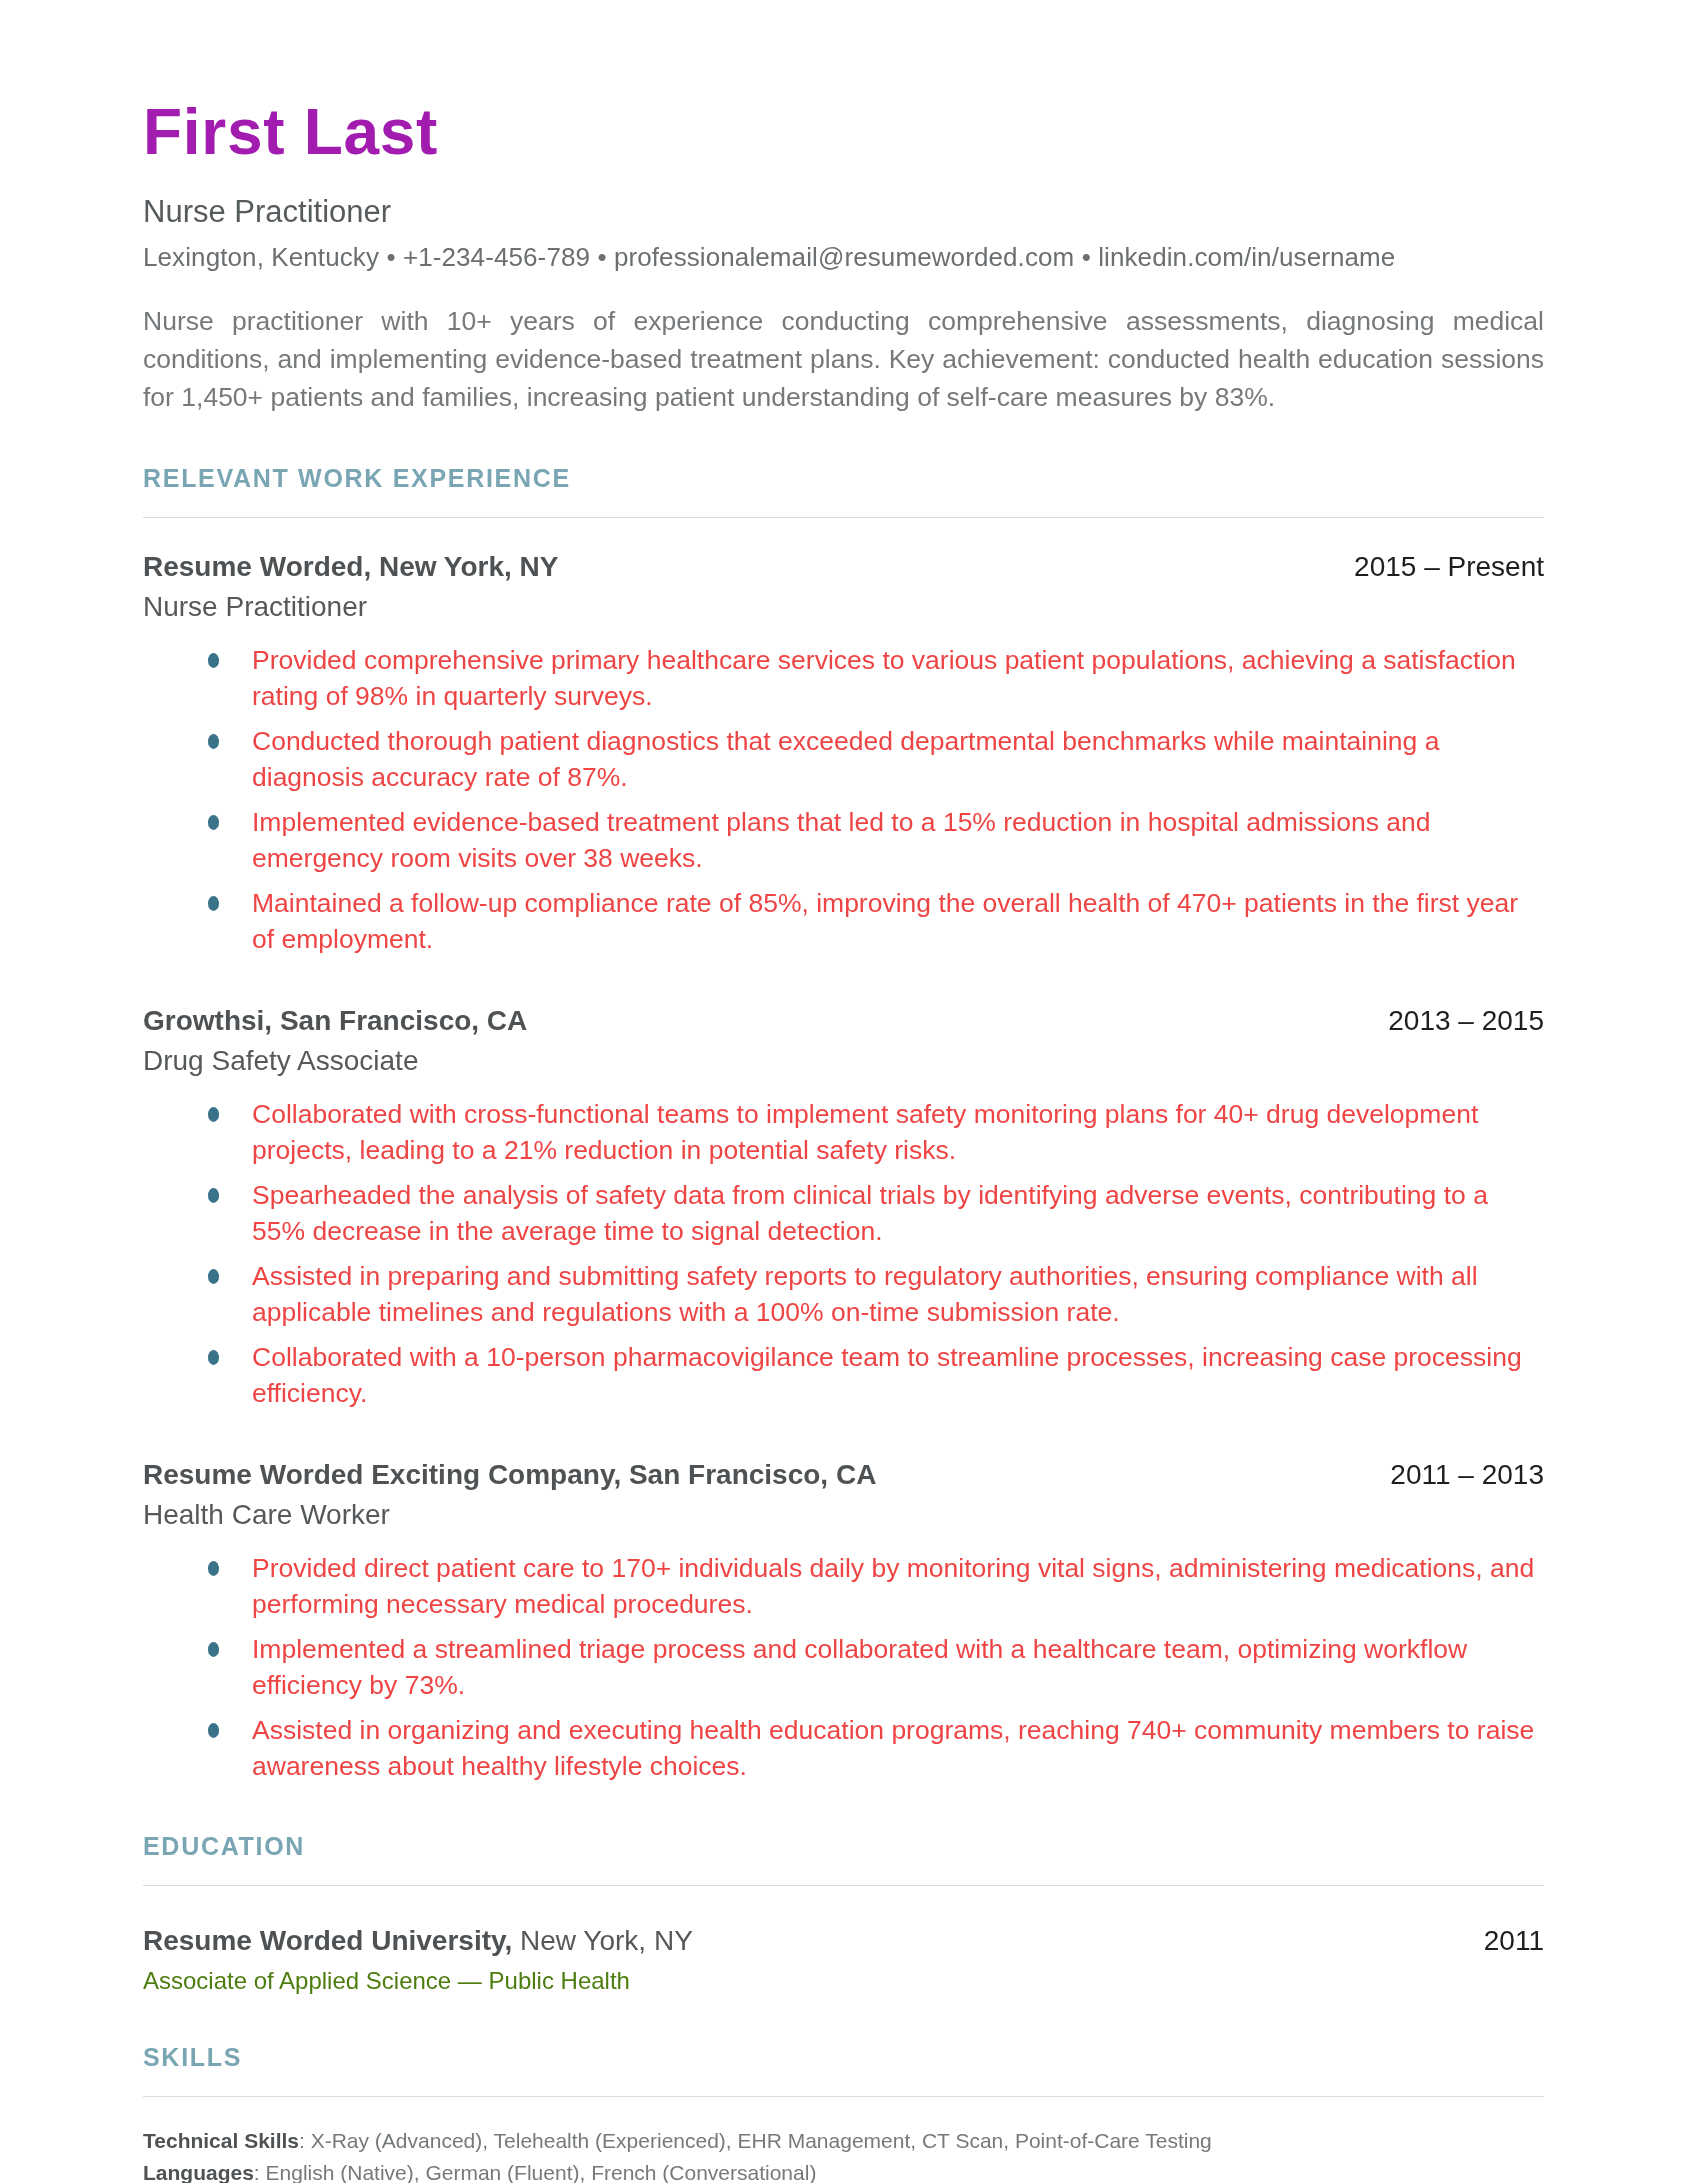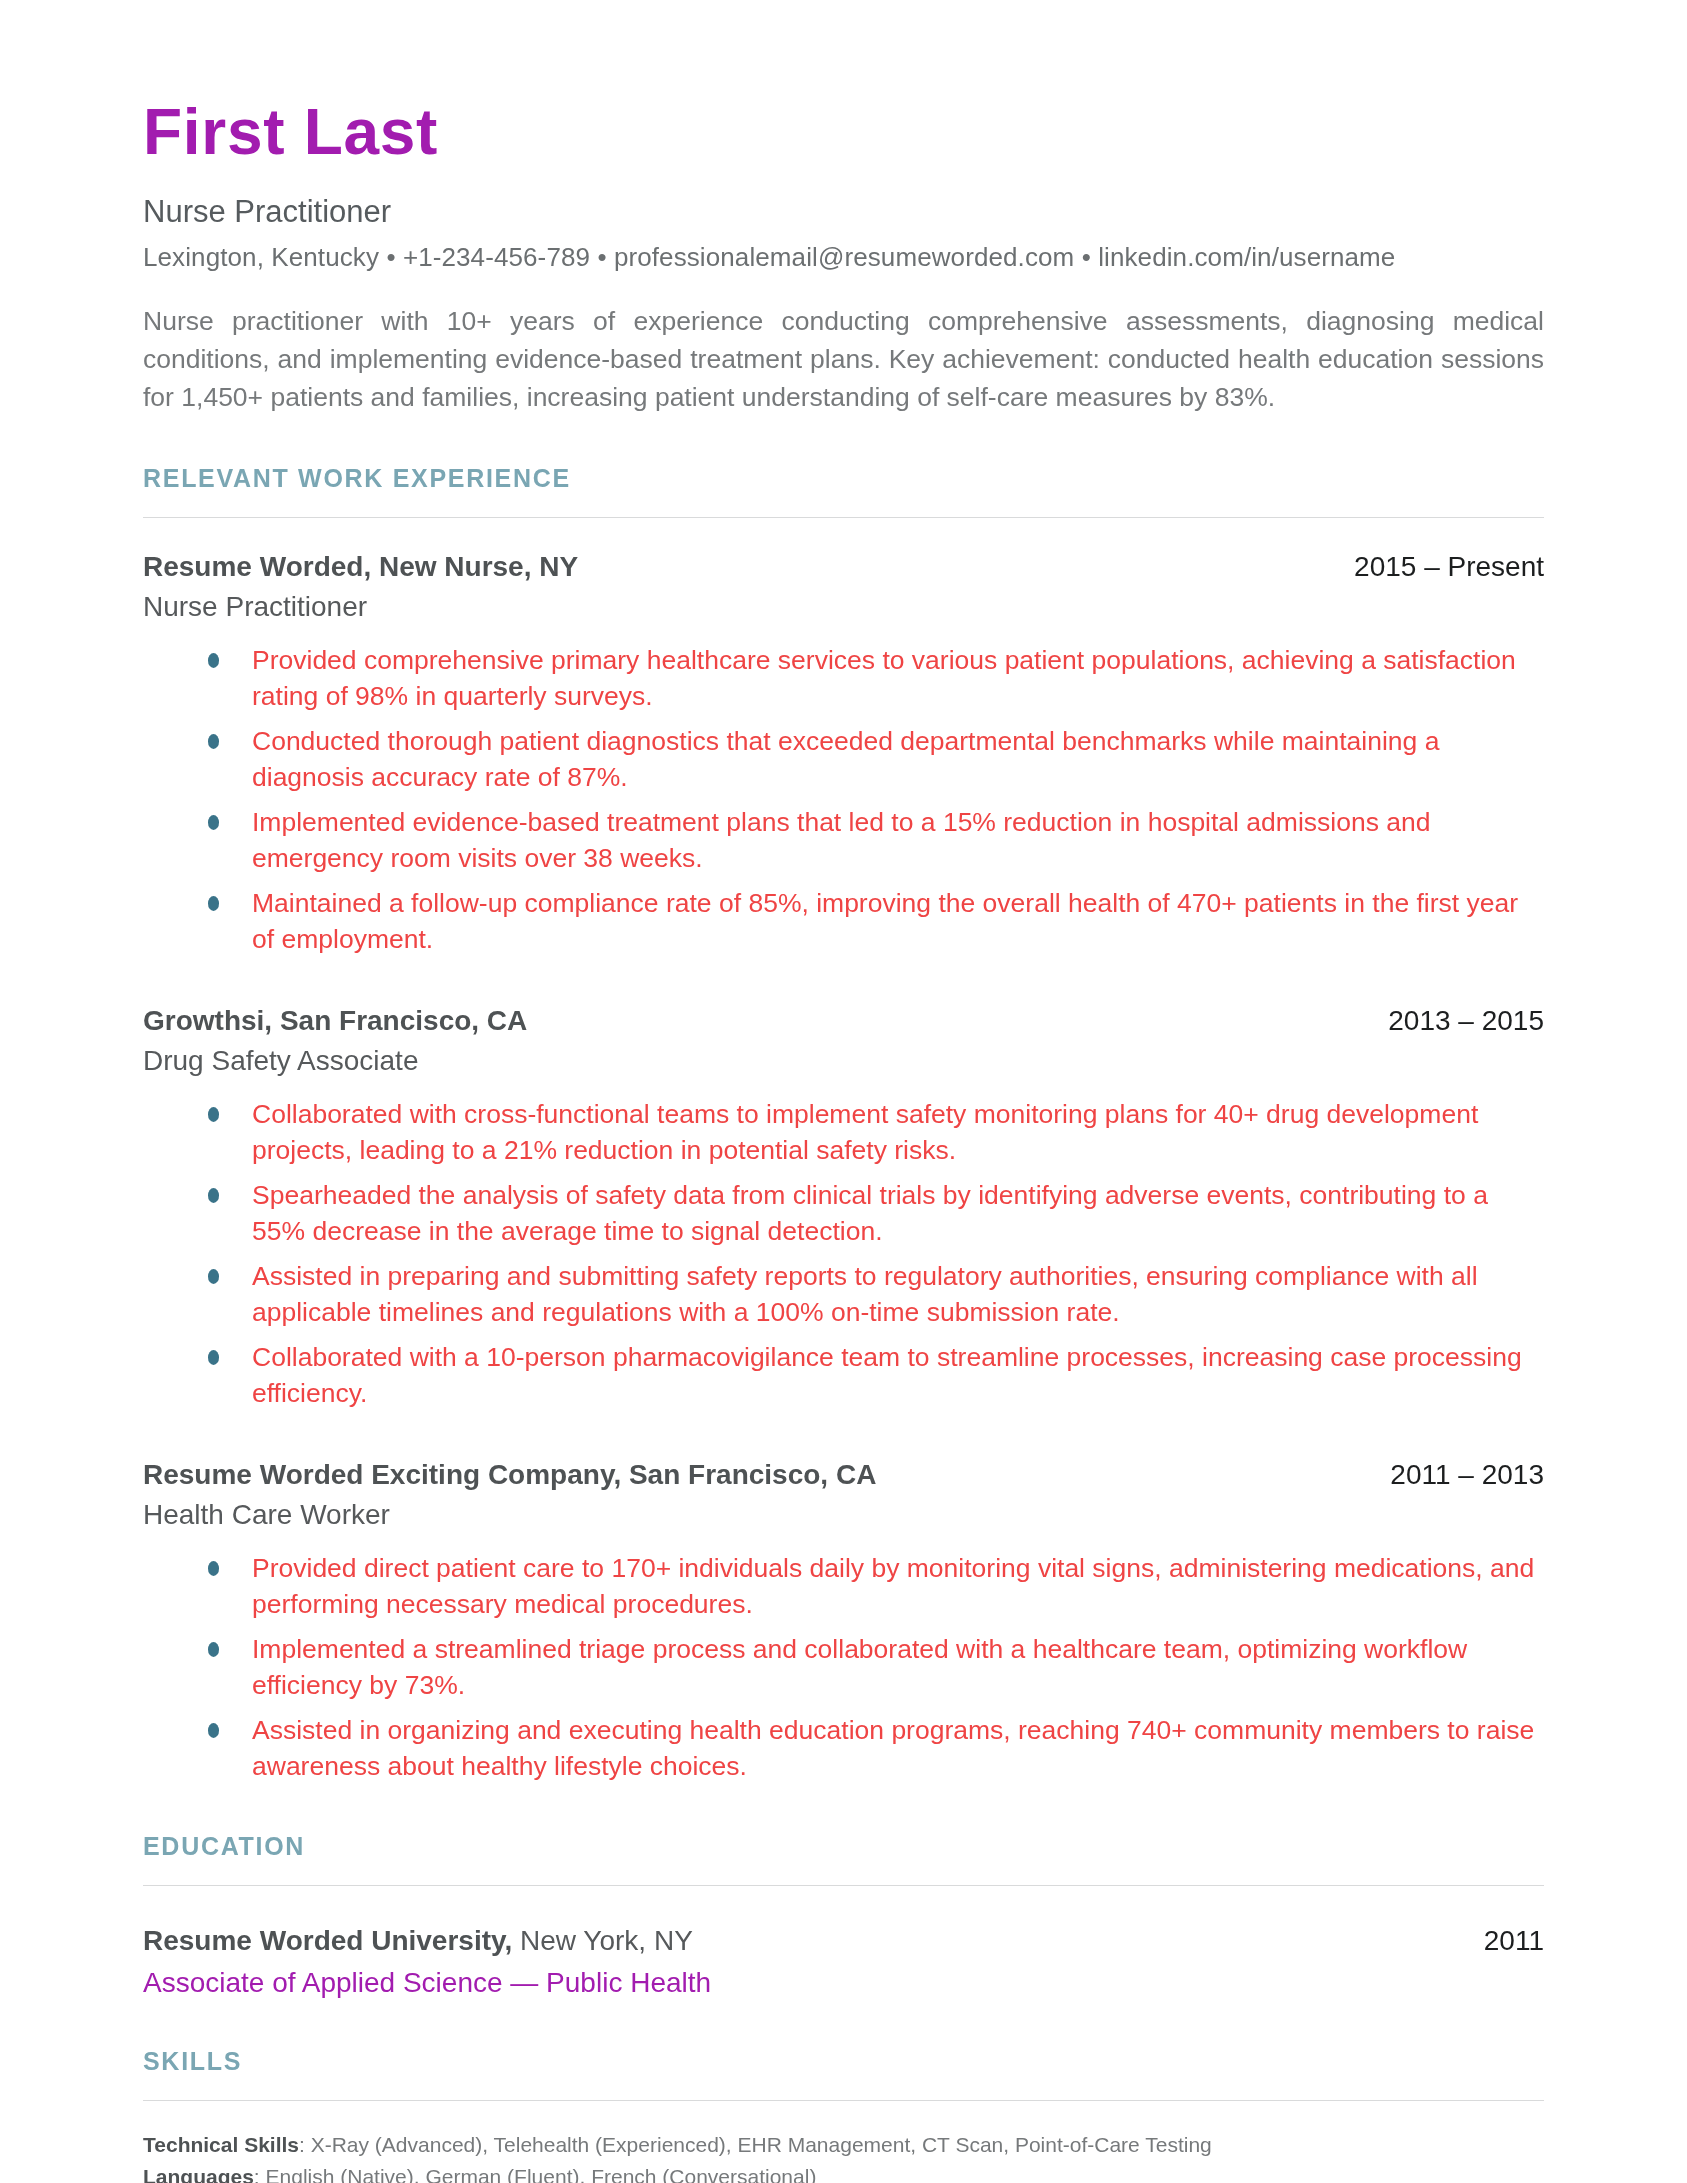--- a/index.html
+++ b/index.html
@@ -113,22 +113,22 @@
     font-size: 28px;
     font-weight: 700;
     color: #4e5254;
   }
   .school-rest {
     font-size: 28px;
     color: #56595b;
   }
   .degree {
     margin-top: 9.3px;
-    font-size: 28px;
-    color: #a21caf;
+    font-size: 24px;
+    color: #4d7c0f;
   }
   
   .skills-block { margin-top: 28px; }
   .skill-line {
     font-size: 21px;
     line-height: 1.55;
     color: #76797b;
   }
   .skill-label {
     font-weight: 700;
@@ -146,21 +146,21 @@
     <div class="contact-line">Lexington, Kentucky •  +1-234-456-789  •  professionalemail@resumeworded.com  •  linkedin.com/in/username</div>
     <p class="summary">Nurse practitioner with 10+ years of experience conducting comprehensive assessments, diagnosing medical conditions, and implementing evidence-based treatment plans. Key achievement: conducted health education sessions for 1,450+ patients and families, increasing patient understanding of self-care measures by 83%.</p>
   </header>
 
   <section>
     <h2 class="section-heading">RELEVANT WORK EXPERIENCE</h2>
     <hr class="rule">
 
     <article class="job">
       <div class="job-head">
-        <span class="company">Resume Worded, New Nurse, NY</span>
+        <span class="company">Resume Worded, New York, NY</span>
         <span class="dates">2015 – Present</span>
       </div>
       <div class="role">Nurse Practitioner</div>
       <ul class="bullets">
         <li>Provided comprehensive primary healthcare services to various patient populations, achieving a satisfaction rating of 98% in quarterly surveys.</li>
         <li>Conducted thorough patient diagnostics that exceeded departmental benchmarks while maintaining a diagnosis accuracy rate of 87%.</li>
         <li>Implemented evidence-based treatment plans that led to a 15% reduction in hospital admissions and emergency room visits over 38 weeks.</li>
         <li>Maintained a follow-up compliance rate of 85%, improving the overall health of 470+ patients in the first year of employment.</li>
       </ul>
     </article>

